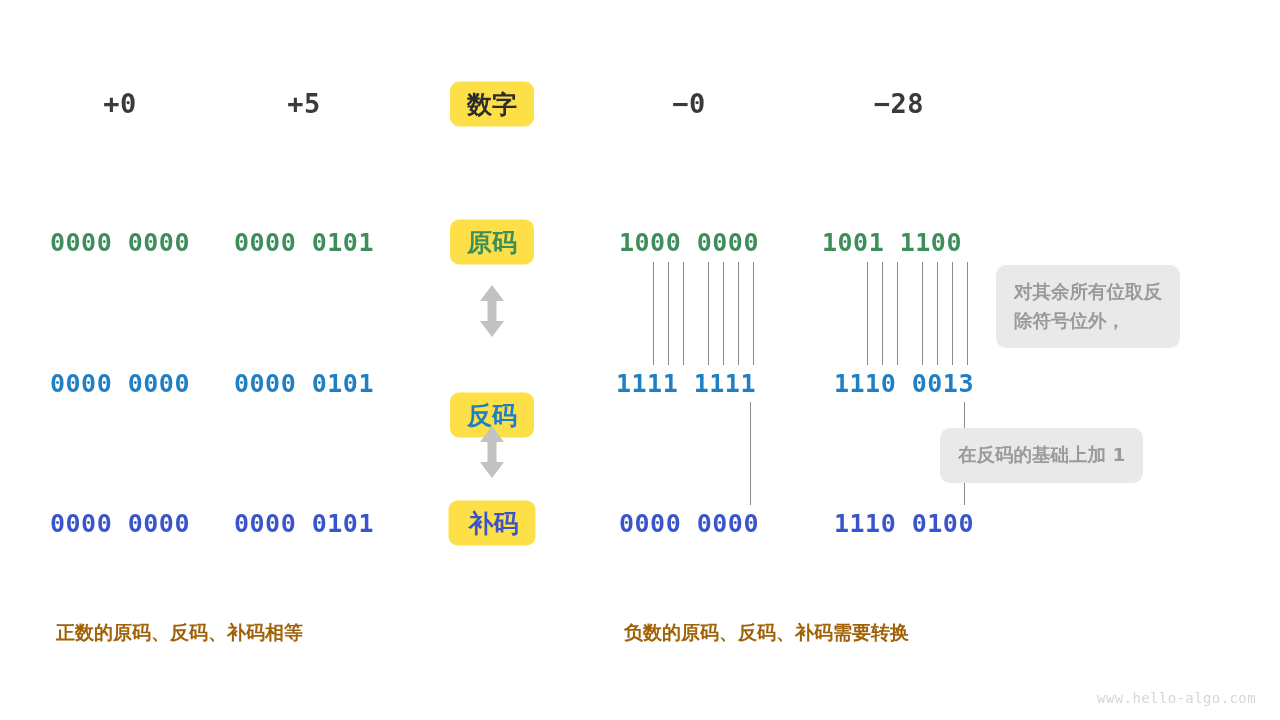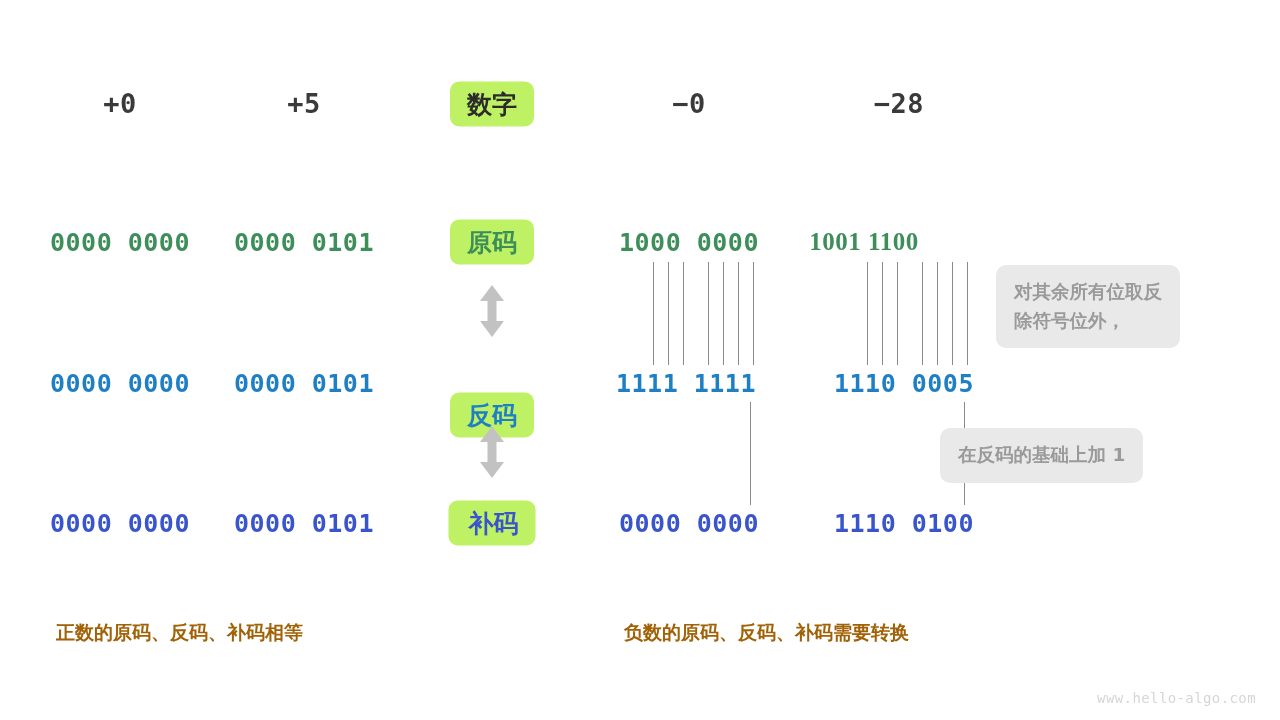--- a/index.html
+++ b/index.html
@@ -45,21 +45,21 @@
     letter-spacing: 0.5px;
   }
   .bits.row-orig { color: #3e8e5a; }
   .bits.row-inv  { color: #1f7fc4; }
   .bits.row-comp { color: #3a55cc; }
 
   
   .badge {
     position: absolute;
     transform: translate(-50%, -50%);
-    background: #bef264;
+    background: #fde047;
     border-radius: 9px;
     padding: 10px 17px;
     font-size: 25px;
     font-weight: bold;
     line-height: 1;
     white-space: nowrap;
   }
   .badge.b-num  { color: #2b2b2b; }
   .badge.b-orig { color: #3e8e5a; }
   .badge.b-inv  { color: #1f7fc4; margin-top: 32px; }
@@ -141,26 +141,26 @@
   <div class="cell num" style="left:899px;top:103px;">−28</div>
 
   <div class="badge b-num" style="left:492px;top:104px;">数字</div>
   <div class="badge b-orig" style="left:492px;top:242px;">原码</div>
   <div class="badge b-inv" style="left:492px;top:383px;">反码</div>
   <div class="badge b-comp" style="left:492px;top:523px;padding-left:20px;">补码</div>
 
   <div class="cell bits row-orig" style="left:120px;top:242px;">0000 0000</div>
   <div class="cell bits row-orig" style="left:304px;top:242px;">0000 0101</div>
   <div class="cell bits row-orig" style="left:689px;top:242px;">1000 0000</div>
-  <div class="cell bits row-orig" style="left:864px;top:242px;font-family:Liberation Serif, serif;">1001 1100</div>
+  <div class="cell bits row-orig" style="left:892px;top:242px;">1001 1100</div>
 
   <div class="cell bits row-inv" style="left:120px;top:383px;">0000 0000</div>
   <div class="cell bits row-inv" style="left:304px;top:383px;">0000 0101</div>
   <div class="cell bits row-inv" style="left:686px;top:383px;">1111 1111</div>
-  <div class="cell bits row-inv" style="left:904px;top:383px;">1110 0005</div>
+  <div class="cell bits row-inv" style="left:904px;top:383px;">1110 0013</div>
 
   <div class="cell bits row-comp" style="left:120px;top:523px;">0000 0000</div>
   <div class="cell bits row-comp" style="left:304px;top:523px;">0000 0101</div>
   <div class="cell bits row-comp" style="left:689px;top:523px;">0000 0000</div>
   <div class="cell bits row-comp" style="left:904px;top:523px;">1110 0100</div>
 
   <div class="dblarrow" style="left:492px;top:313px;">
     <svg width="34" height="56" viewBox="0 0 34 56" aria-hidden="true">
       <path d="M17 2 L29 18 L21.5 18 L21.5 38 L29 38 L17 54 L5 38 L12.5 38 L12.5 18 L5 18 Z" fill="#c2c2c2"></path>
     </svg>

